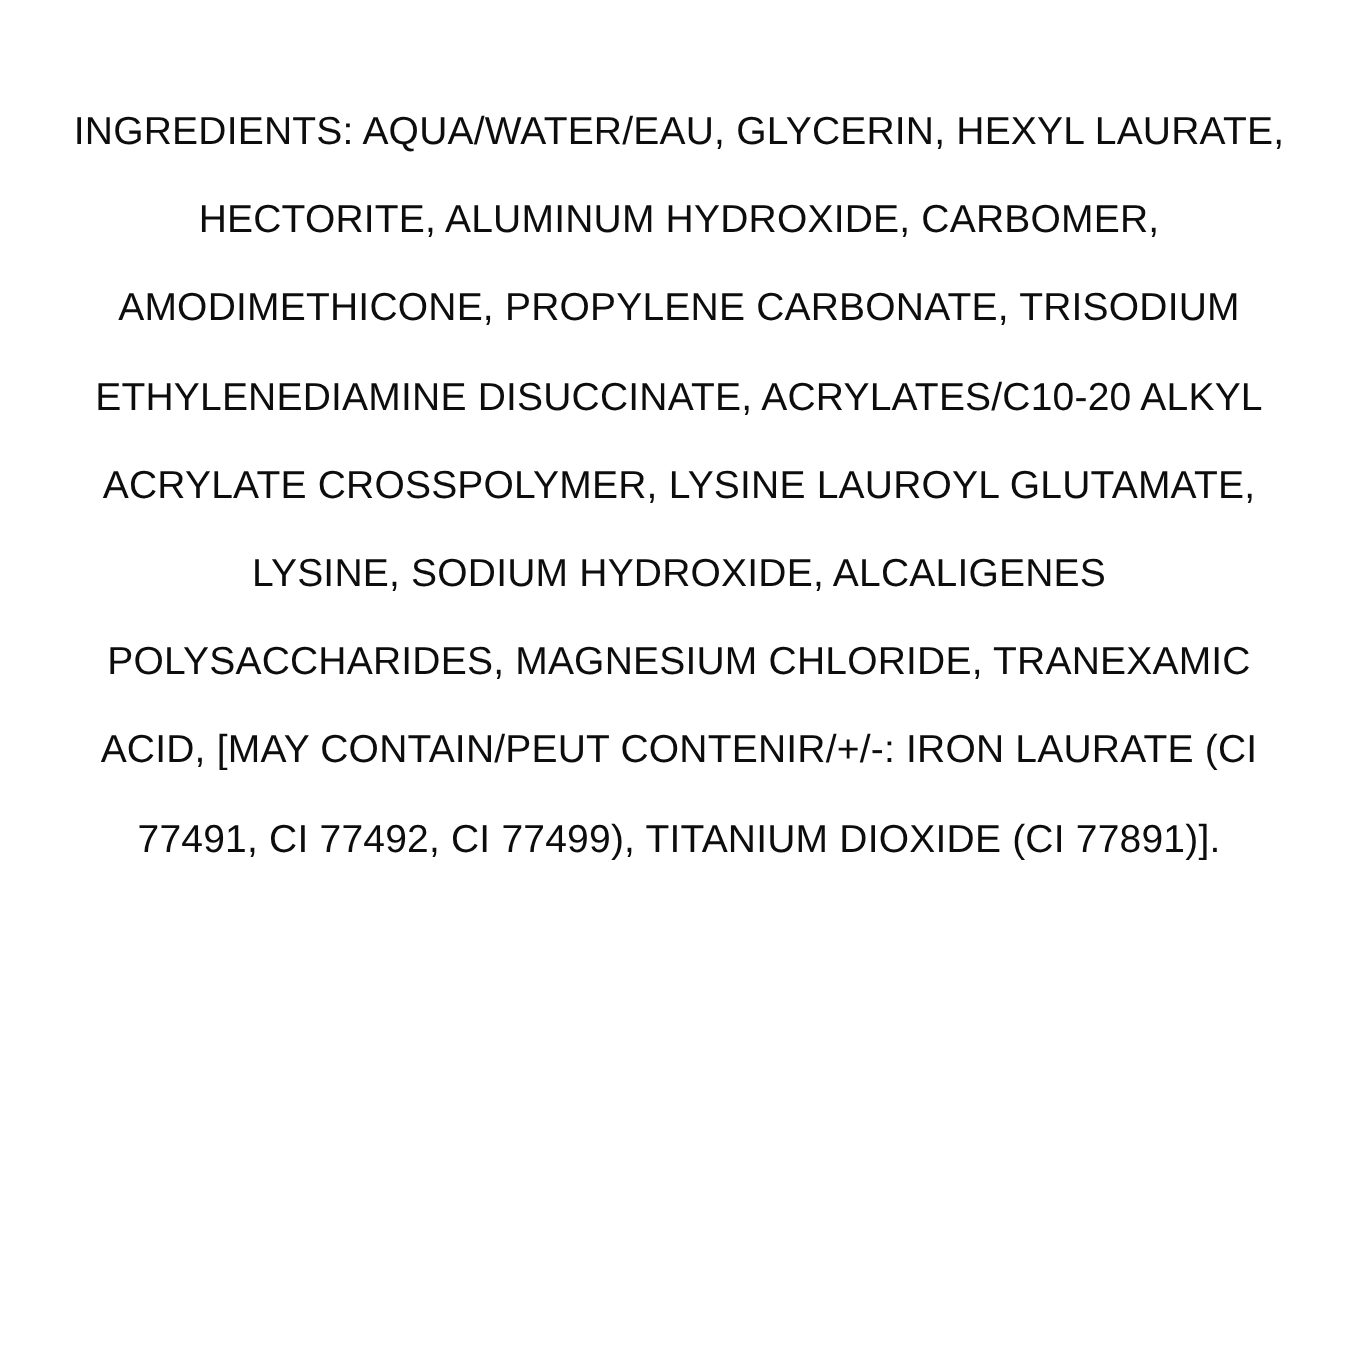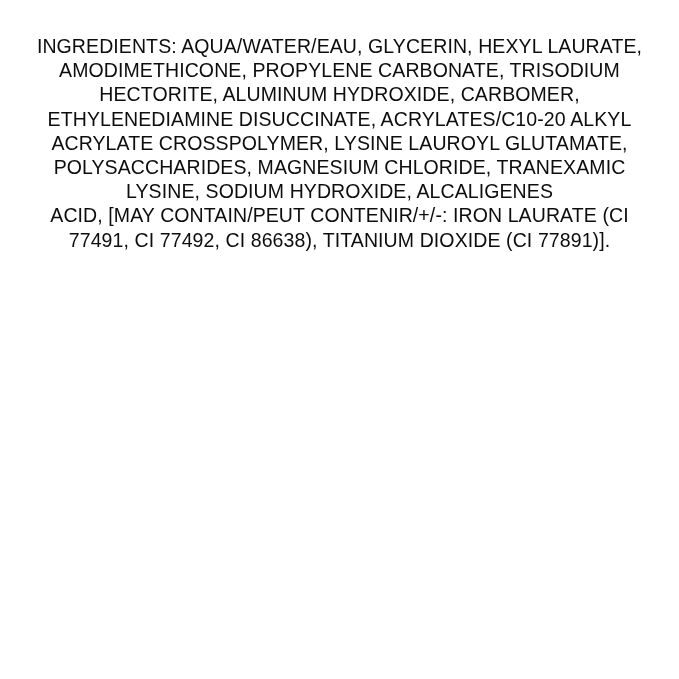--- a/index.html
+++ b/index.html
@@ -21,30 +21,31 @@
   .ingredients-block {
     text-align: center;
     color: #0d0d0d;
     font-size: 19.5px;
     line-height: 24.2px;
     font-weight: 500;
     letter-spacing: 0.1px;
   }
   .ingredients-block .line {
     white-space: nowrap;
+    margin-top: 20px;
   }
 </style>
 </head>
 <body>
 
 <div class="label-wrap">
   <div class="ingredients-block">
     <div class="line">INGREDIENTS: AQUA/WATER/EAU, GLYCERIN, HEXYL LAURATE,</div>
+    <div class="line">HECTORITE, ALUMINUM HYDROXIDE, CARBOMER,</div>
     <div class="line">AMODIMETHICONE, PROPYLENE CARBONATE, TRISODIUM</div>
-    <div class="line">HECTORITE, ALUMINUM HYDROXIDE, CARBOMER,</div>
     <div class="line">ETHYLENEDIAMINE DISUCCINATE, ACRYLATES/C10-20 ALKYL</div>
     <div class="line">ACRYLATE CROSSPOLYMER, LYSINE LAUROYL GLUTAMATE,</div>
+    <div class="line">LYSINE, SODIUM HYDROXIDE, ALCALIGENES</div>
     <div class="line">POLYSACCHARIDES, MAGNESIUM CHLORIDE, TRANEXAMIC</div>
-    <div class="line">LYSINE, SODIUM HYDROXIDE, ALCALIGENES</div>
     <div class="line">ACID, [MAY CONTAIN/PEUT CONTENIR/+/-: IRON LAURATE (CI</div>
-    <div class="line">77491, CI 77492, CI 86638), TITANIUM DIOXIDE (CI 77891)].</div>
+    <div class="line">77491, CI 77492, CI 77499), TITANIUM DIOXIDE (CI 77891)].</div>
   </div>
 </div>
 
 </body></html>

